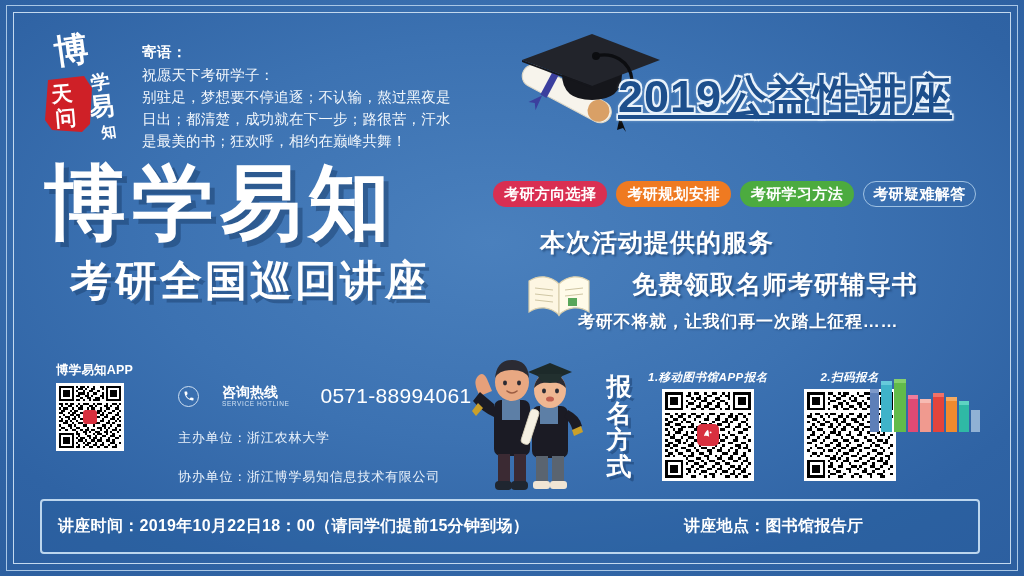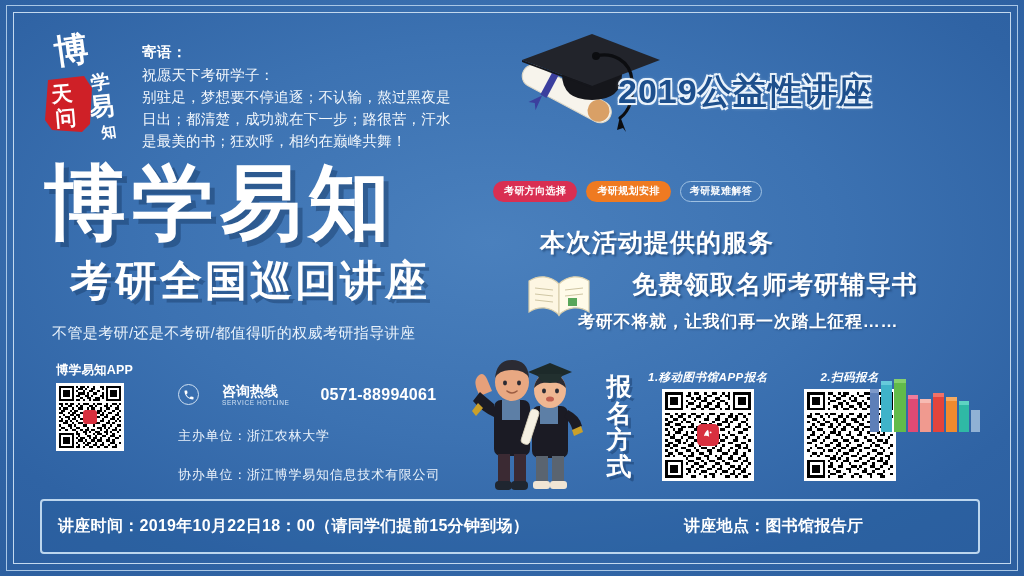--- a/index.html
+++ b/index.html
@@ -92,60 +92,61 @@
     position: absolute; left: 148px; top: 362px; width: 330px;
   }
   .hotline-row { display: flex; align-items: center; gap: 23px; }
   .phone-circle {
     width: 21px; height: 21px; border: 1.6px solid #cfe0f2; border-radius: 50%;
     display: flex; align-items: center; justify-content: center; flex: 0 0 auto;
   }
   .hotline-cn { font-size: 14px; font-weight: bold; color: #ffffff; line-height: 1.05; }
   .hotline-en { font-size: 6.5px; color: #cfe0f2; letter-spacing: .6px; line-height: 1.1; }
   .hotline-num {
-    font-size: 16px; font-weight: bold; color: #ffffff; letter-spacing: .3px;
+    font-size: 21px; font-weight: normal; color: #ffffff; letter-spacing: .3px;
     margin-left: 8px;
   }
   .org-line {
     font-size: 13px; color: #eaf2fb; letter-spacing: .8px; margin-top: 21px;
     font-weight: 500;
   }
 
   
   .right-col { position: absolute; left: 500px; top: 18px; width: 508px; height: 470px; }
 
   .cap-art { position: absolute; left: 8px; top: 8px; width: 160px; height: 112px; }
 
   .hdr1 {
     position: absolute; left: 118px; top: 56px;
-    font-size: 34px; font-weight: bold; color: #1d4f8c;
+    font-size: 45px; font-weight: bold; color: #1d4f8c;
     letter-spacing: 1px; line-height: 1; white-space: nowrap;
     text-shadow:
       -1.6px -1.6px 0 #eaf3fb, 1.6px -1.6px 0 #eaf3fb,
       -1.6px  1.6px 0 #eaf3fb, 1.6px  1.6px 0 #eaf3fb,
        0 0 4px #cfe3f7;
+    text-decoration: underline;
   }
   .hdr2 {
     position: absolute; left: 36px; top: 100px;
     font-size: 45px; font-weight: bold; color: #1d4f8c;
     letter-spacing: 1px; line-height: 1; white-space: nowrap;
     text-shadow:
       -2px -2px 0 #eaf3fb, 2px -2px 0 #eaf3fb,
       -2px  2px 0 #eaf3fb, 2px  2px 0 #eaf3fb,
        0 0 5px #d4e6f8;
   }
 
   
   .pills {
     position: absolute; left: -7px; top: 163px;
     display: flex; align-items: center; gap: 9px;
   }
   .pill {
     border-radius: 20px; padding: 4px 11px 5px;
-    font-size: 10px; font-weight: bold; color: #ffffff;
+    font-size: 15px; font-weight: bold; color: #ffffff;
     letter-spacing: .4px; white-space: nowrap; line-height: 1.15;
   }
   .pill.red    { background: #d92f52; }
   .pill.orange { background: #ef7a21; }
   .pill.green  { background: #4cab3f; }
   .pill.ghost  { background: transparent; border: 1.4px solid #9fc1e2; padding: 3px 9px 4px; }
 
   
   .svc1 {
     position: absolute; left: 40px; top: 208px;
@@ -245,21 +246,20 @@
     <div class="msg">
       <div class="msg-title">寄语：</div>
       <div class="msg-line">祝愿天下考研学子：</div>
       <div class="msg-line">别驻足，梦想要不停追逐；不认输，熬过黑夜是</div>
       <div class="msg-line">日出；都清楚，成功就在下一步；路很苦，汗水</div>
       <div class="msg-line">是最美的书；狂欢呼，相约在巅峰共舞！</div>
     </div>
 
     <div class="main-title">博学易知</div>
     <div class="sub-title">考研全国巡回讲座</div>
-    <div class="tagline">不管是考研/还是不考研/都值得听的权威考研指导讲座</div>
 
     <div class="app-box">
       <div class="app-label">博学易知APP</div>
       <div class="qr-small">
         <svg width="62" height="62" viewBox="0 0 29 29" shape-rendering="crispEdges">
           <rect width="29" height="29" fill="#fff"></rect>
           <g fill="#000">
             <path d="M0 0h7v7h-7z M1 1h5v5h-5z" fill-rule="evenodd"></path>
             <rect x="2" y="2" width="3" height="3"></rect>
             <path d="M22 0h7v7h-7z M23 1h5v5h-5z" fill-rule="evenodd"></path>
@@ -504,20 +504,21 @@
         <path d="M88 30 C 104 26, 122 34, 124 54 C 126 74, 120 86, 112 92" fill="none" stroke="#0c0d10" stroke-width="3.2" stroke-linecap="round"></path>
         <path d="M112 90 l-3 14 6 -2 3 4 z" fill="#0c0d10"></path>
       </svg>
     </div>
 
     <div class="hdr1">2019公益性讲座</div>
 
     <div class="pills">
       <span class="pill red">考研方向选择</span>
       <span class="pill orange">考研规划安排</span>
+      <span class="pill green">考研学习方法</span>
       <span class="pill ghost">考研疑难解答</span>
     </div>
 
     <div class="book-art">
       <svg width="66" height="56" viewBox="0 0 66 56" xmlns="http://www.w3.org/2000/svg">
         <path d="M33 18 C24 9, 12 9, 3 15 L3 46 C12 40, 24 40, 33 49 Z" fill="#fdf6e2" stroke="#d9cfae" stroke-width="1.2"></path>
         <path d="M33 18 C42 9, 54 9, 63 15 L63 46 C54 40, 42 40, 33 49 Z" fill="#fffbe9" stroke="#d9cfae" stroke-width="1.2"></path>
         <g stroke="#cfc6a4" stroke-width="1">
           <line x1="9" y1="22" x2="27" y2="24"></line>
             <line x1="9" y1="28" x2="27" y2="30"></line>

